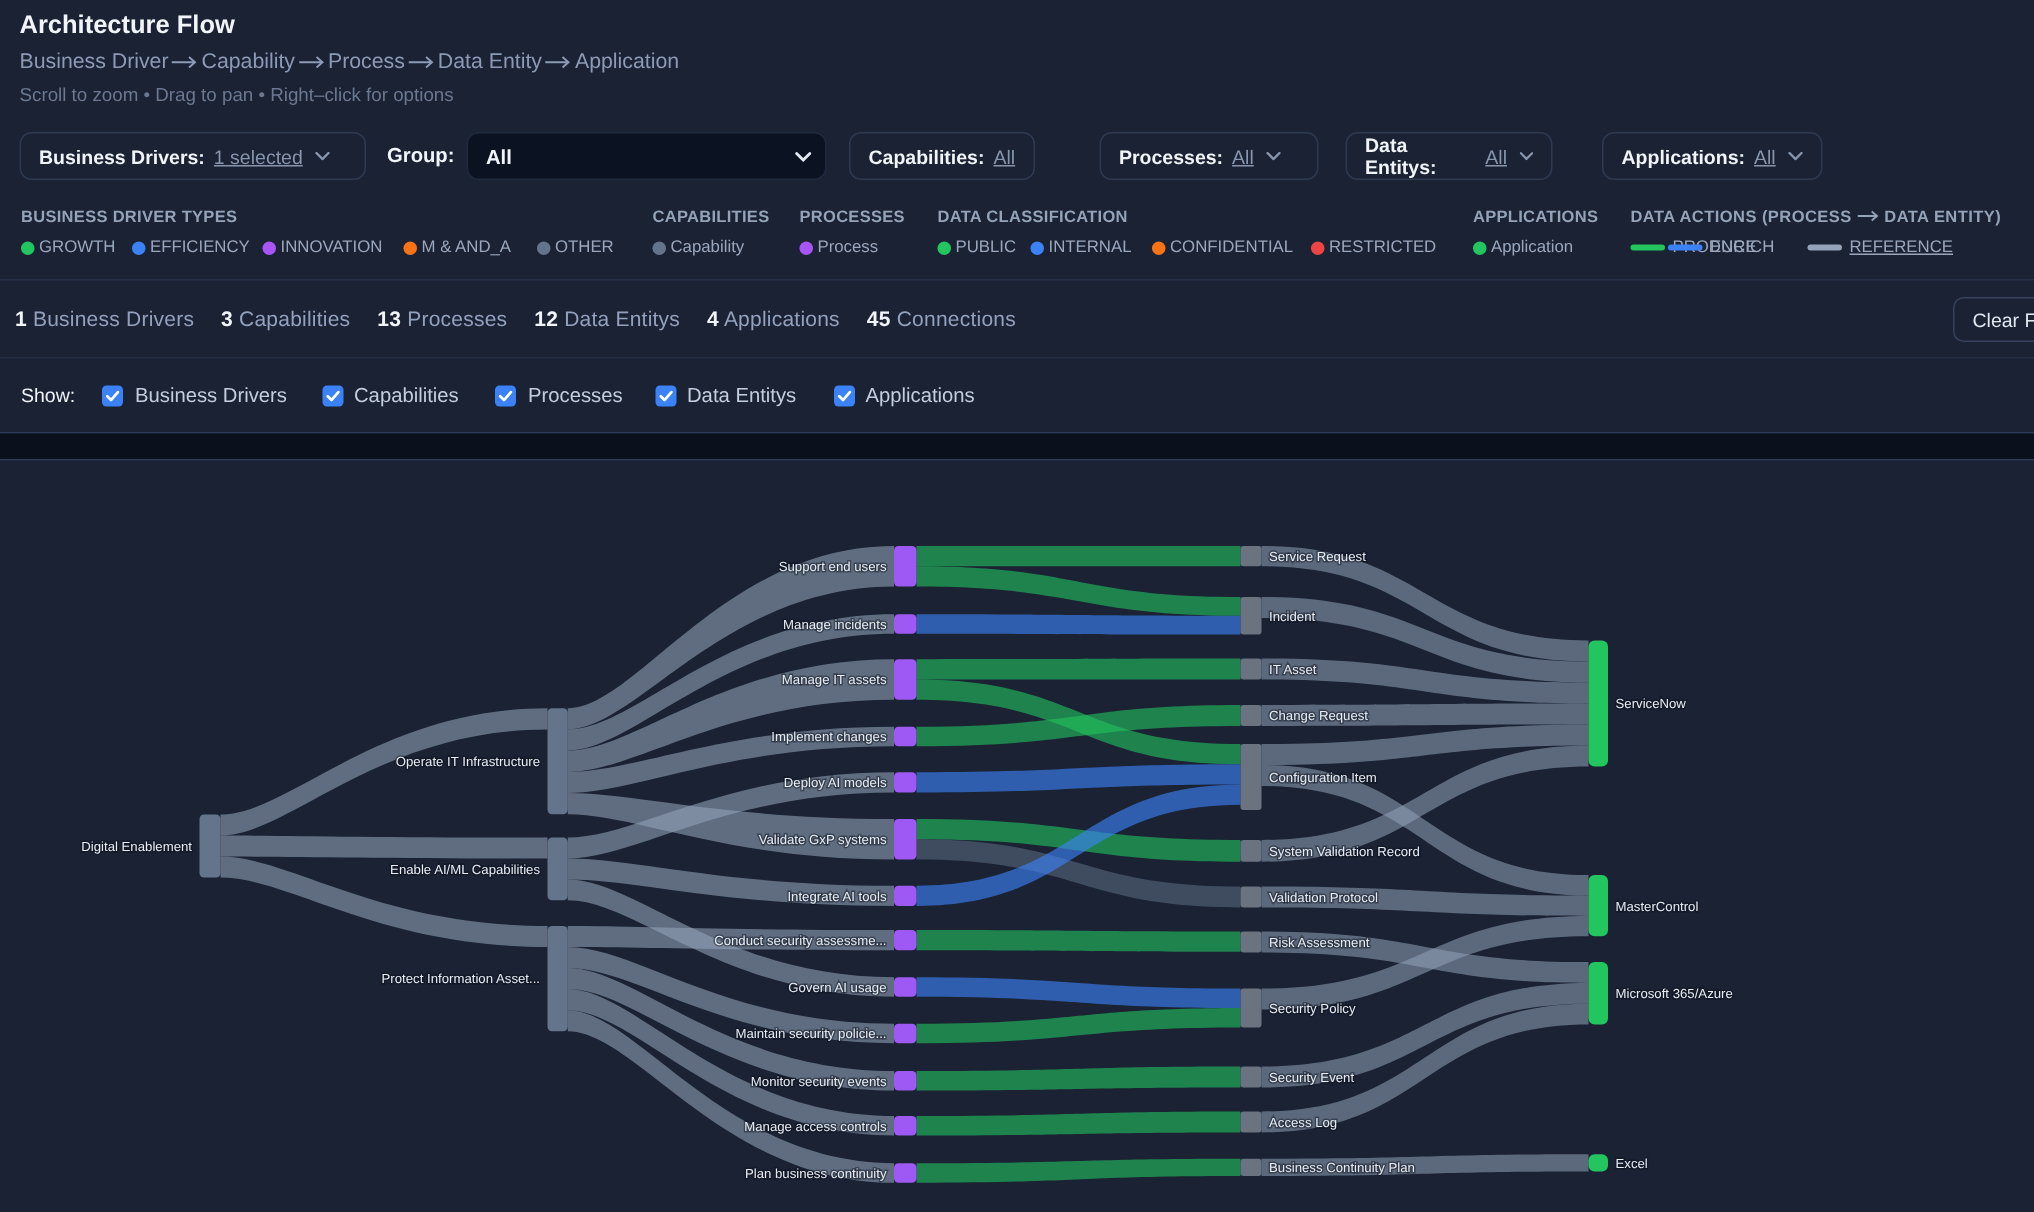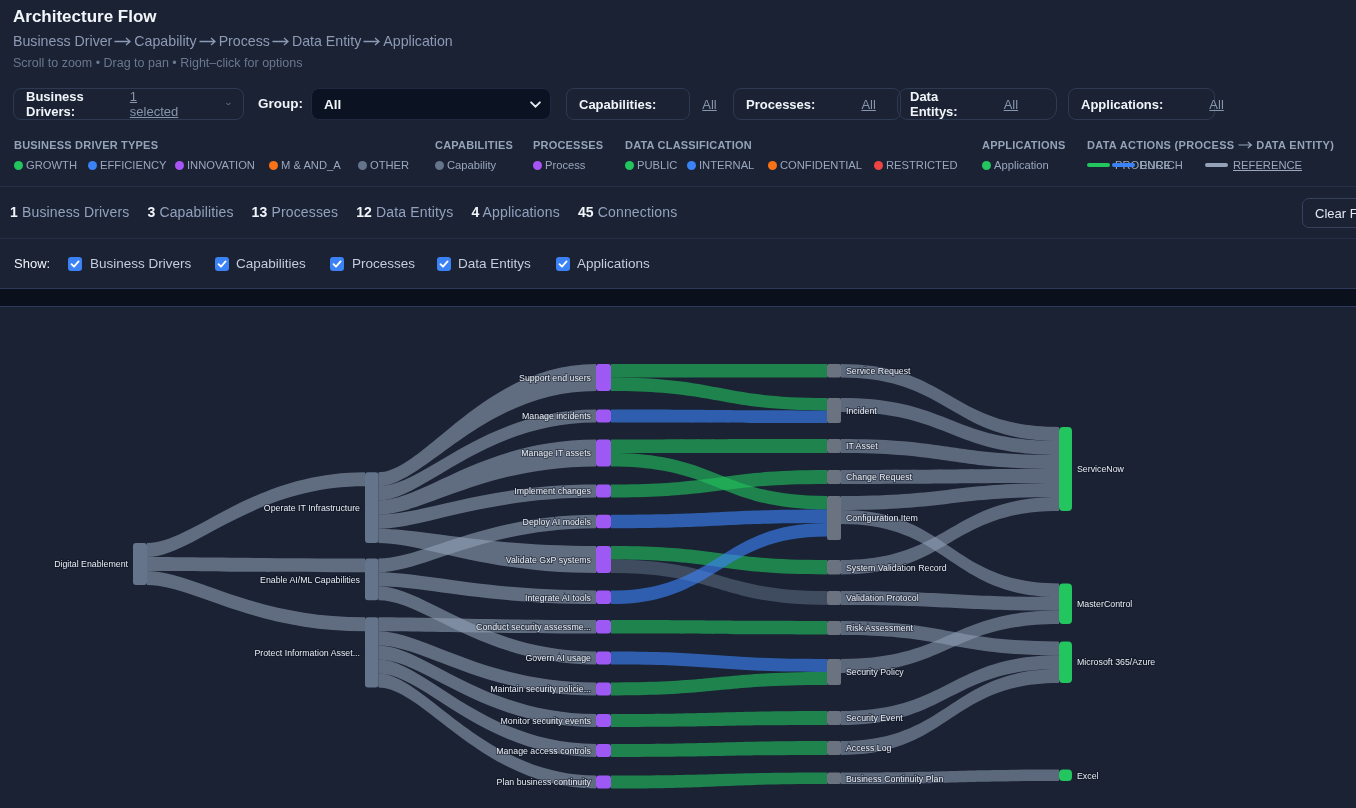--- a/index.html
+++ b/index.html
@@ -11,21 +11,21 @@
 }
 .abs { position:absolute; }
 .title { left:13px; top:7px; font-size:17px; font-weight:bold; color:#f1f5f9; }
 .subtitle { left:13px; top:33px; font-size:14.2px; color:#8d9ab5; }
 .hint { left:13px; top:56px; font-size:12.5px; color:#6b7890; }
 
 .fbtn {
   position:absolute; top:88px; height:32px;
   border:1px solid #2e3a52; border-radius:8px;
   display:flex; align-items:center; padding:0 12px;
-  font-size:13px; color:#f1f5f9; font-weight:bold;gap:40px;
+  font-size:13px; color:#f1f5f9; font-weight:bold;
 }
 .fbtn .val { color:#8795ad; font-weight:normal; margin-left:6px;text-decoration:underline; }
 .chev { margin-left:8px; }
 .grouplabel { left:258px; top:96px; font-size:13.5px; font-weight:bold; color:#f1f5f9; }
 .gselect {
   left:311px; top:88px; width:240px; height:32px;
   background:#0b1322; border:1px solid #1f2a40; border-radius:8px;
   display:flex; align-items:center; padding:0 12px;
   font-size:13.5px; font-weight:bold; color:#f1f5f9;
 }
@@ -72,24 +72,24 @@
 <div class="fbtn" style="left:13px; width:231px;">Business Drivers:<span class="val">1 selected</span><svg class="chev" width="10" height="6" viewBox="0 0 10 6">
       <path d="M1 1 L5 5 L9 1" stroke="#8795ad" stroke-width="1.6" fill="none" stroke-linecap="round"></path>
     </svg></div>
 <div class="abs grouplabel">Group:</div>
 <div class="abs gselect">All<svg style="position:absolute;right:9px;" width="11" height="7" viewBox="0 0 10 6">
       <path d="M1 1 L5 5 L9 1" stroke="#e2e8f0" stroke-width="1.7" fill="none" stroke-linecap="round"></path>
     </svg></div>
 <div class="fbtn" style="left:566px; width:124px;">Capabilities:<span class="val">All</span><svg class="chev" width="10" height="6" viewBox="0 0 10 6">
       <path d="M1 1 L5 5 L9 1" stroke="#8795ad" stroke-width="1.6" fill="none" stroke-linecap="round"></path>
     </svg></div>
-<div class="fbtn" style="left:733px; width:168px;">Processes:<span class="val">All</span><svg class="chev" width="10" height="6" viewBox="0 0 10 6">
-      <path d="M1 1 L5 5 L9 1" stroke="#8795ad" stroke-width="1.6" fill="none" stroke-linecap="round"></path>
-    </svg></div>
-<div class="fbtn" style="left:897px; width:160px;border-radius:11px;">Data Entitys:<span class="val">All</span><svg class="chev" width="10" height="6" viewBox="0 0 10 6">
+<div class="fbtn" style="left:733px; width:146px;">Processes:<span class="val">All</span><svg class="chev" width="10" height="6" viewBox="0 0 10 6">
+      <path d="M1 1 L5 5 L9 1" stroke="#8795ad" stroke-width="1.6" fill="none" stroke-linecap="round"></path>
+    </svg></div>
+<div class="fbtn" style="left:897px; width:138px;">Data Entitys:<span class="val">All</span><svg class="chev" width="10" height="6" viewBox="0 0 10 6">
       <path d="M1 1 L5 5 L9 1" stroke="#8795ad" stroke-width="1.6" fill="none" stroke-linecap="round"></path>
     </svg></div>
 <div class="fbtn" style="left:1068px; width:147px;">Applications:<span class="val">All</span><svg class="chev" width="10" height="6" viewBox="0 0 10 6">
       <path d="M1 1 L5 5 L9 1" stroke="#8795ad" stroke-width="1.6" fill="none" stroke-linecap="round"></path>
     </svg></div>
 
 <div class="lhead" style="left:14px;">BUSINESS DRIVER TYPES</div>
 <div class="litem" style="left:14px;"><span class="dot" style="background:#22c55e;"></span>GROWTH</div>
 <div class="litem" style="left:88px;"><span class="dot" style="background:#3b82f6;"></span>EFFICIENCY</div>
 <div class="litem" style="left:175px;"><span class="dot" style="background:#a855f7;"></span>INNOVATION</div>

